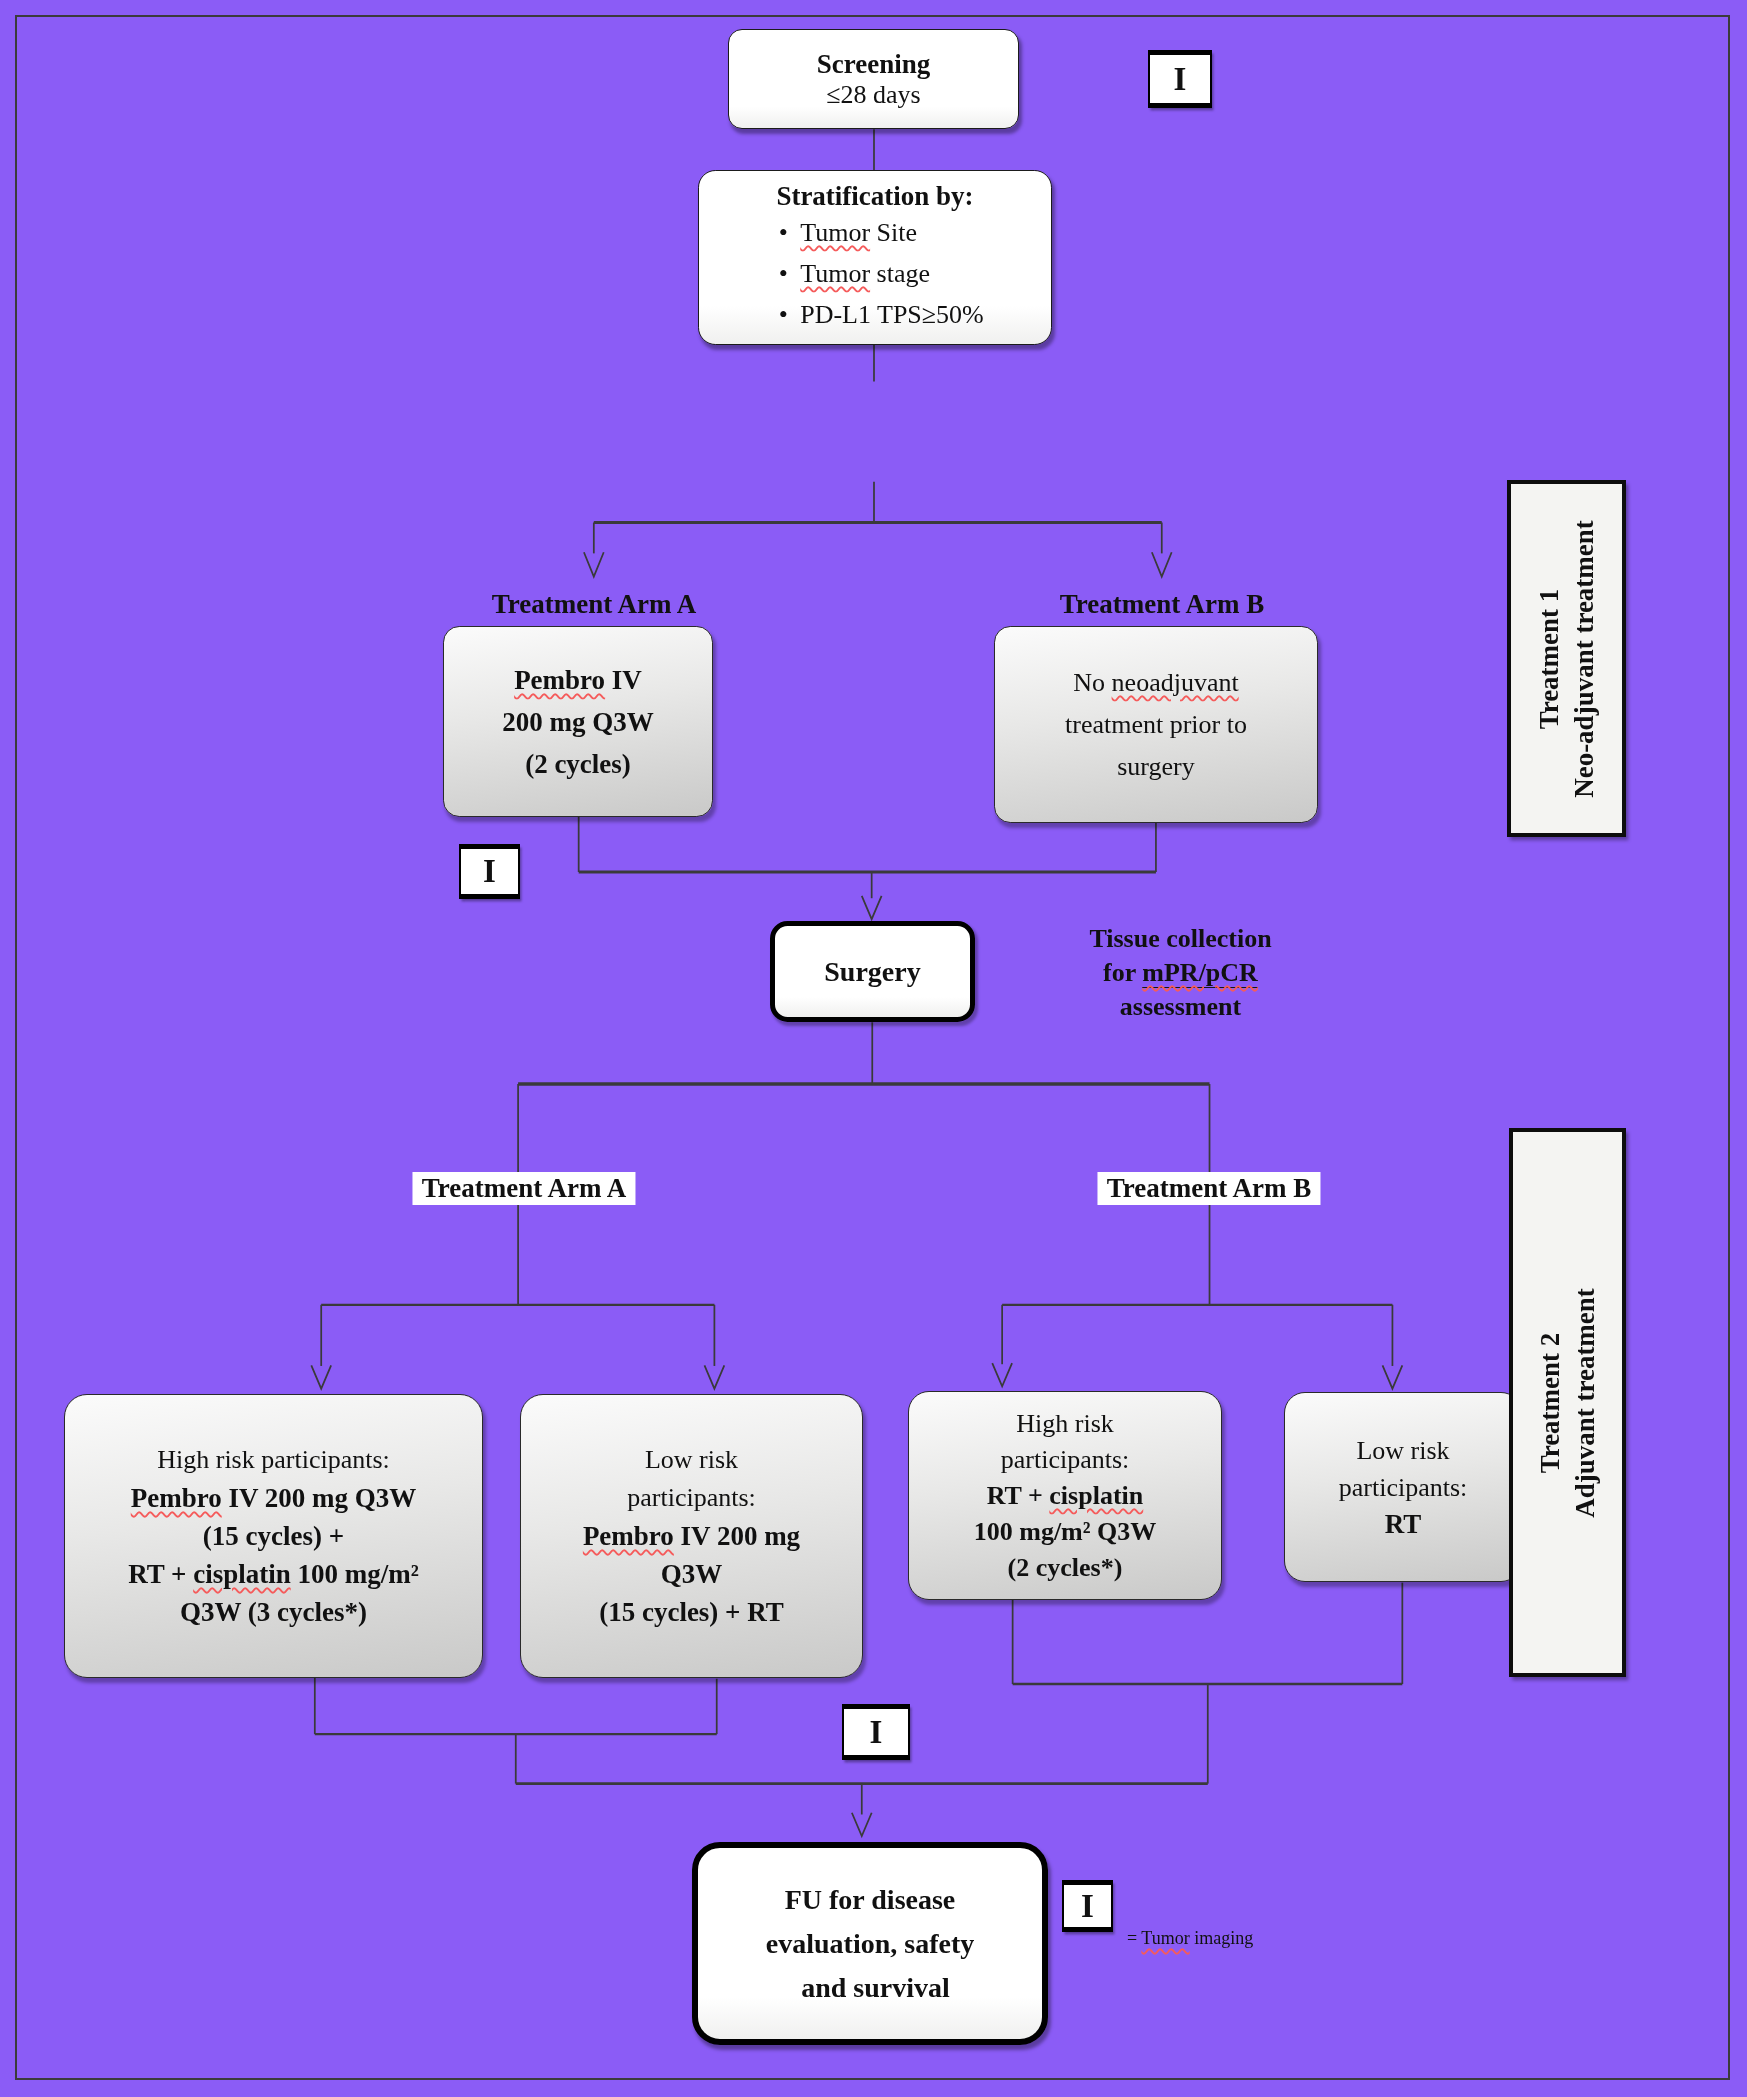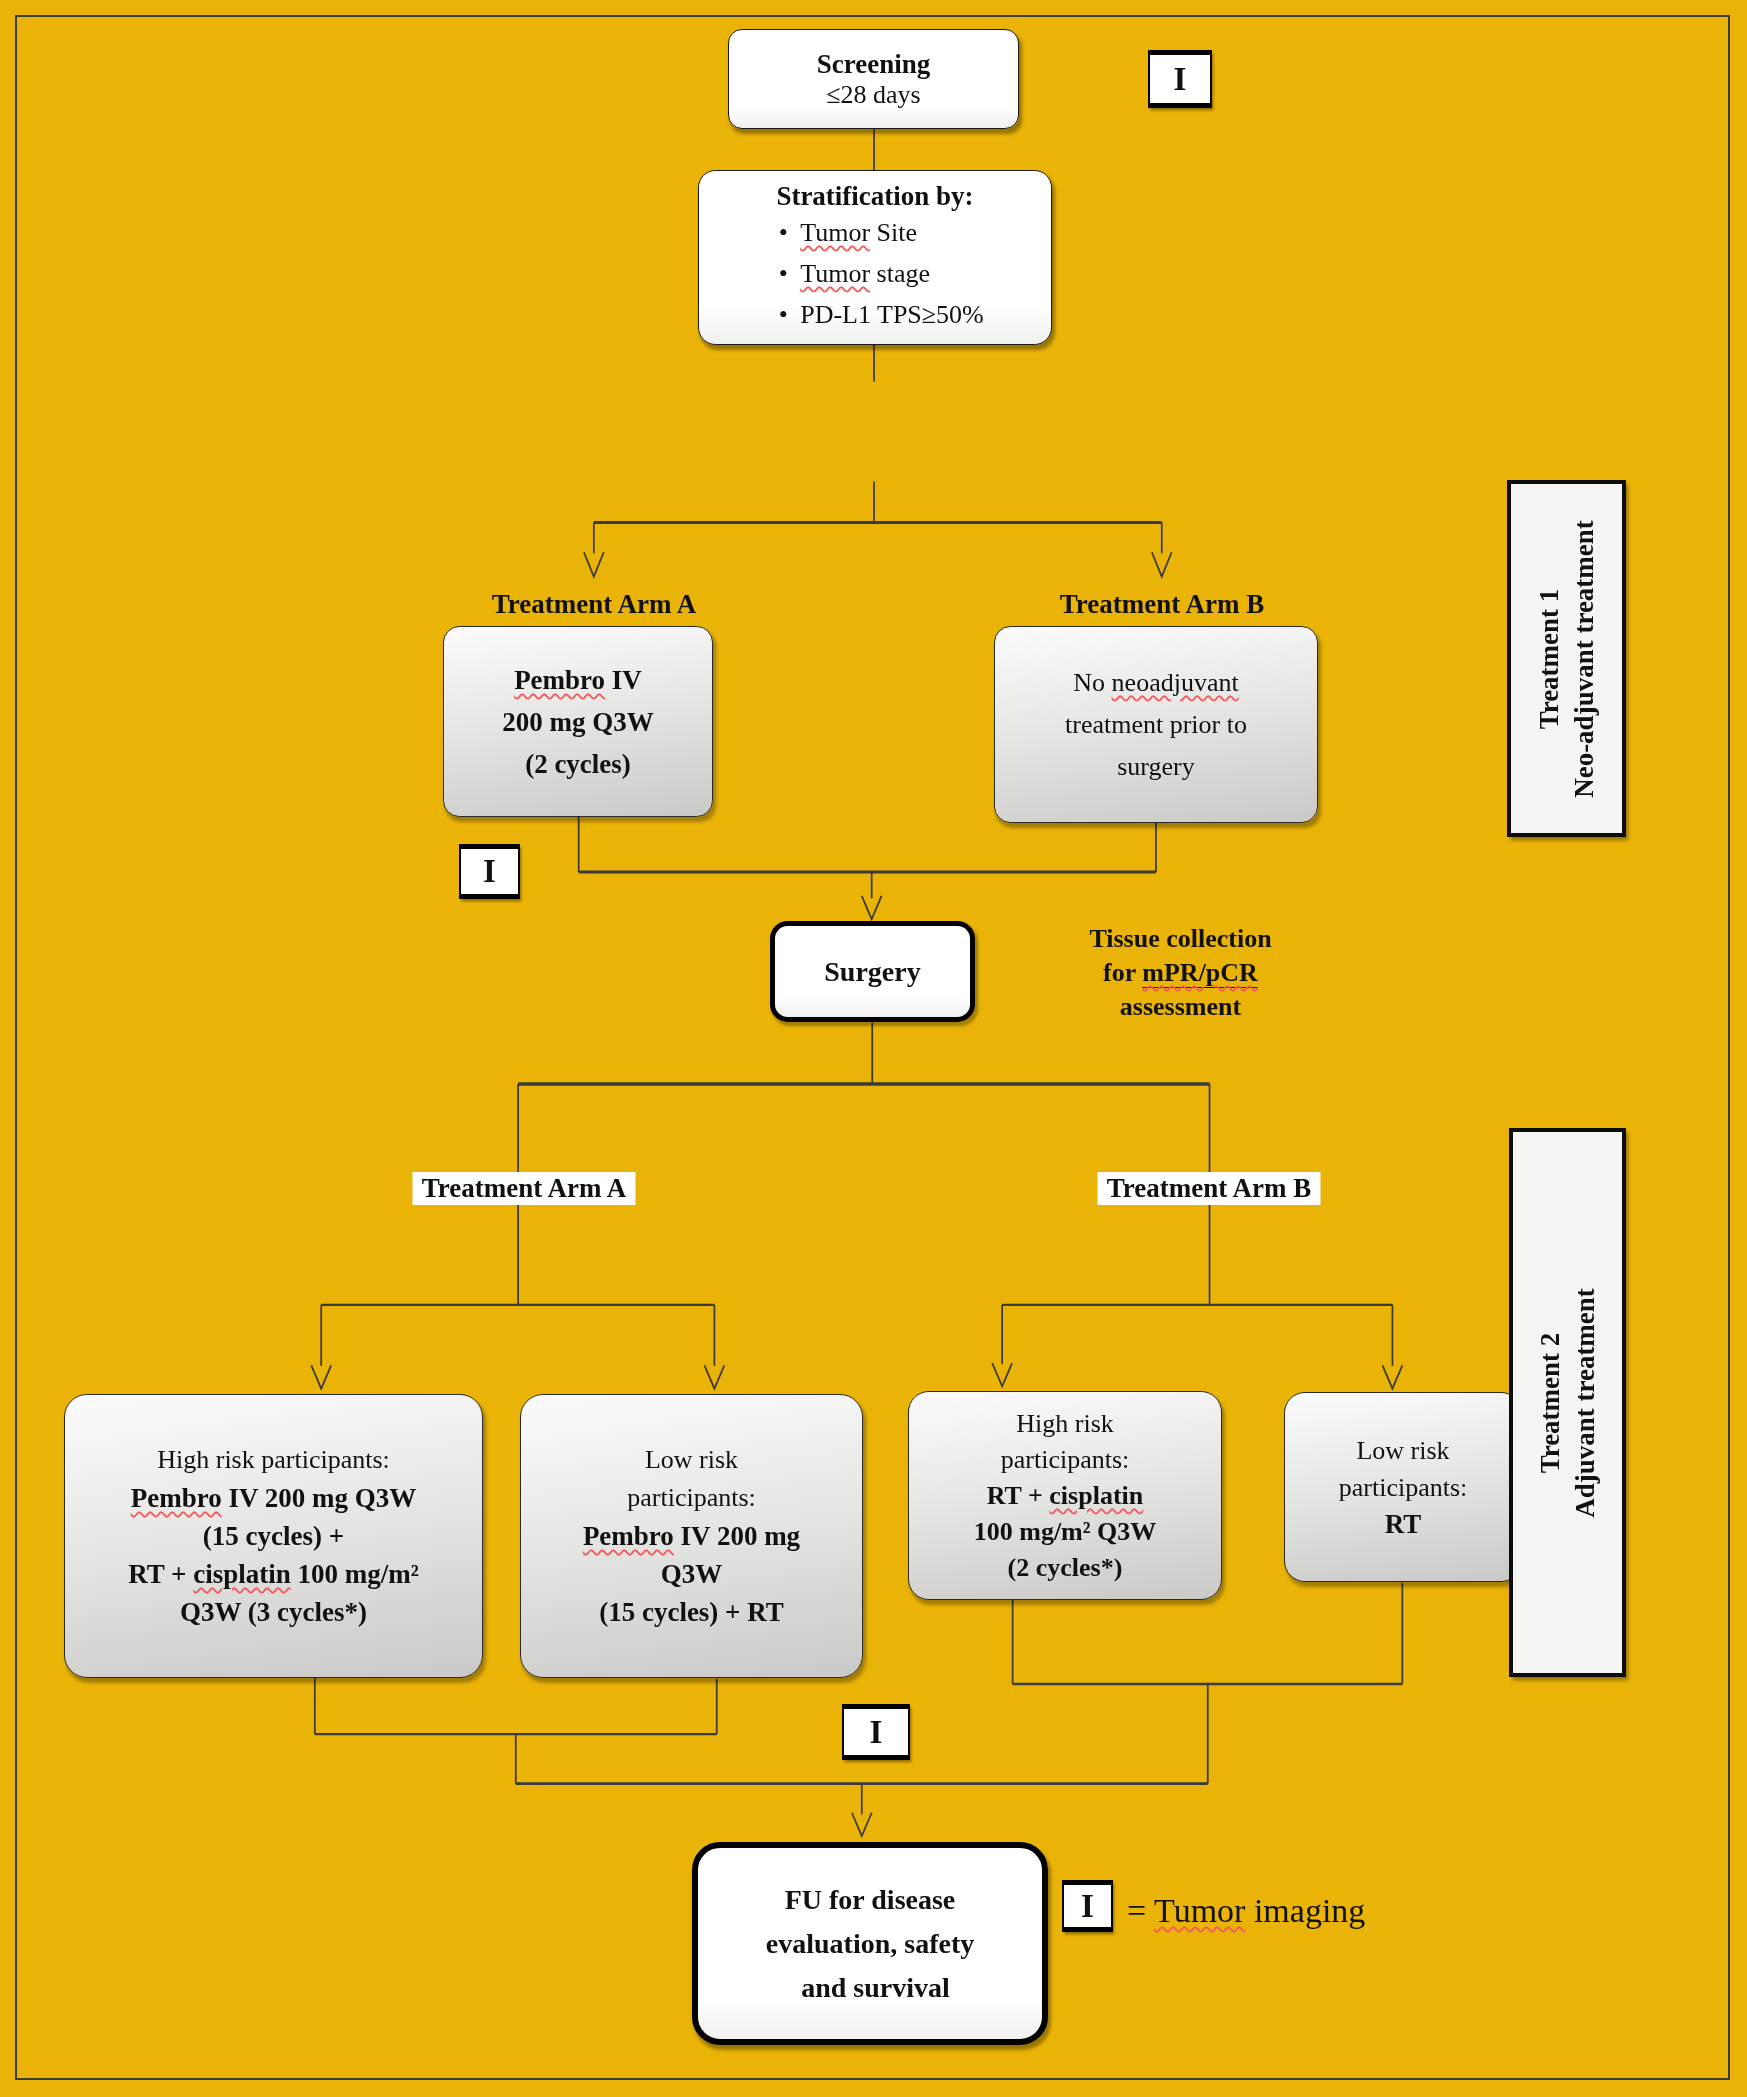--- a/index.html
+++ b/index.html
@@ -1,16 +1,16 @@
 <!DOCTYPE html>
 <html style="font-size:9.3px"><head>
 <meta charset="utf-8">
 <style>
   html,body{margin:0;padding:0;background:#ffffff;}
-  .page{position:relative;width:1748px;height:2097px;background:#eab308;overflow:hidden;
+  .page{position:relative;width:1748px;height:2097px;background:#8b5cf6;overflow:hidden;
         font-family:"Liberation Serif","DejaVu Serif",serif;color:#111;}
   .frame{position:absolute;left:15px;top:15px;width:1715px;height:2065px;
          border:2.3px solid #3b3b3b;box-sizing:border-box;}
   .lines{position:absolute;left:0;top:0;width:1748px;height:2097px;z-index:1;pointer-events:none;}
   .box{position:absolute;box-sizing:border-box;display:flex;flex-direction:column;
        align-items:center;justify-content:center;text-align:center;z-index:2;}
   .white{background:linear-gradient(180deg,#ffffff 78%,#f0f0ef 100%);
          border:1.7px solid #1b1b1b;box-shadow:2.9px 4.1px 3.5px rgba(0,0,0,0.35);}
   .gray{background:linear-gradient(172deg,#fbfbfb 0%,#e8e8e7 42%,#c9c9c8 100%);
         border:1.7px solid #2a2a2a;box-shadow:2.9px 4.1px 3.5px rgba(0,0,0,0.30);}
@@ -24,21 +24,21 @@
   .fs44{font-size:26px;}
   .armlabel{position:absolute;transform:translateX(-50%);font-weight:700;font-size:27px;
             white-space:nowrap;z-index:3;background:#ffffff;padding:1.2px 9.3px;}
   .sq{text-decoration-line:underline;text-decoration-style:wavy;
       text-decoration-color:#f55b5b;text-decoration-thickness:1.7px;text-underline-offset:4.1px;}
   .usolid{border-bottom:1.7px solid #161616;}
   .sidebox{position:absolute;box-sizing:border-box;background:#f4f4f2;border:4.7px solid #0d0d0d;
            box-shadow:2.9px 4.1px 3.5px rgba(0,0,0,0.35);z-index:2;}
   .siderot{position:absolute;left:50%;top:50%;transform:translate(-50%,-50%) rotate(-90deg);
            text-align:center;font-weight:700;font-size:27px;line-height:35px;white-space:nowrap;}
-  .legendtext{position:absolute;font-size:34px;z-index:2;white-space:nowrap;}
+  .legendtext{position:absolute;font-size:18px;z-index:2;white-space:nowrap;margin-top:36px;}
   .note{position:absolute;z-index:2;text-align:center;font-weight:700;font-size:26px;line-height:34px;}
   .bullets{text-align:left;font-size:26px;line-height:41px;}
   .bullets .brow{display:flex;}
   .bullets .bdot{width:34px;text-align:center;flex:0 0 34px;}
 </style>
 </head>
 <body>
 
 <div class="page">
   <div class="frame"></div>

